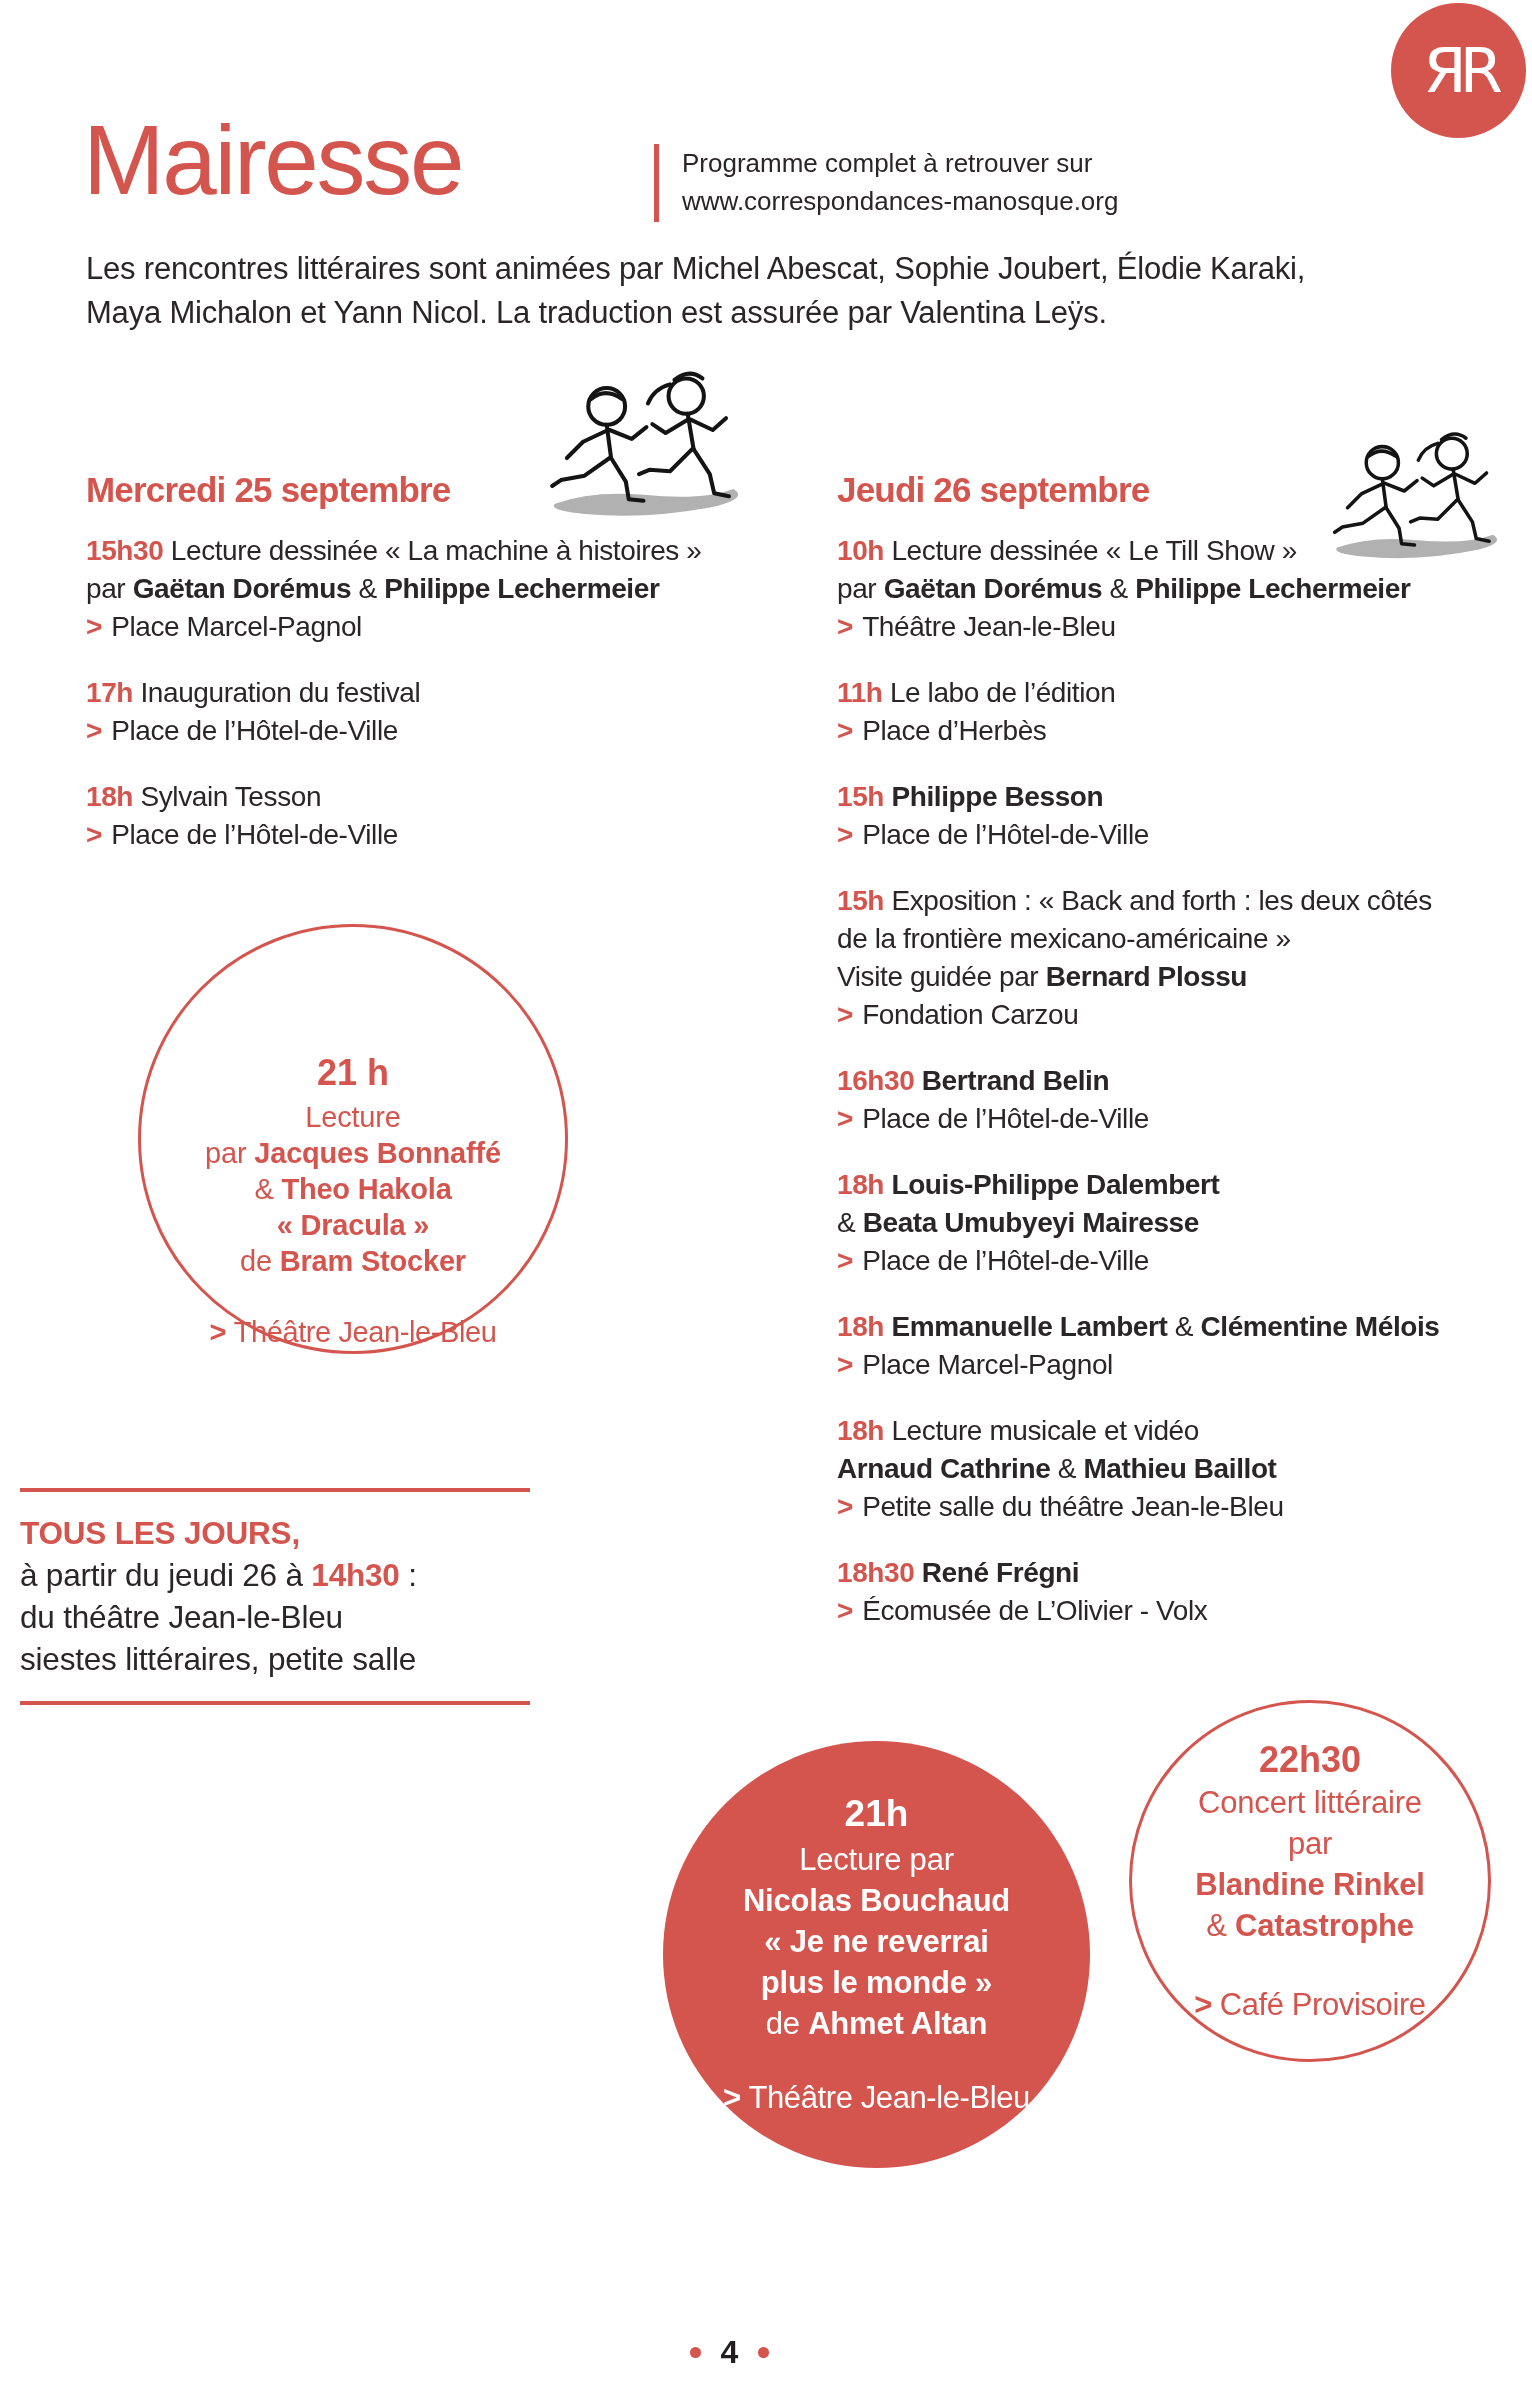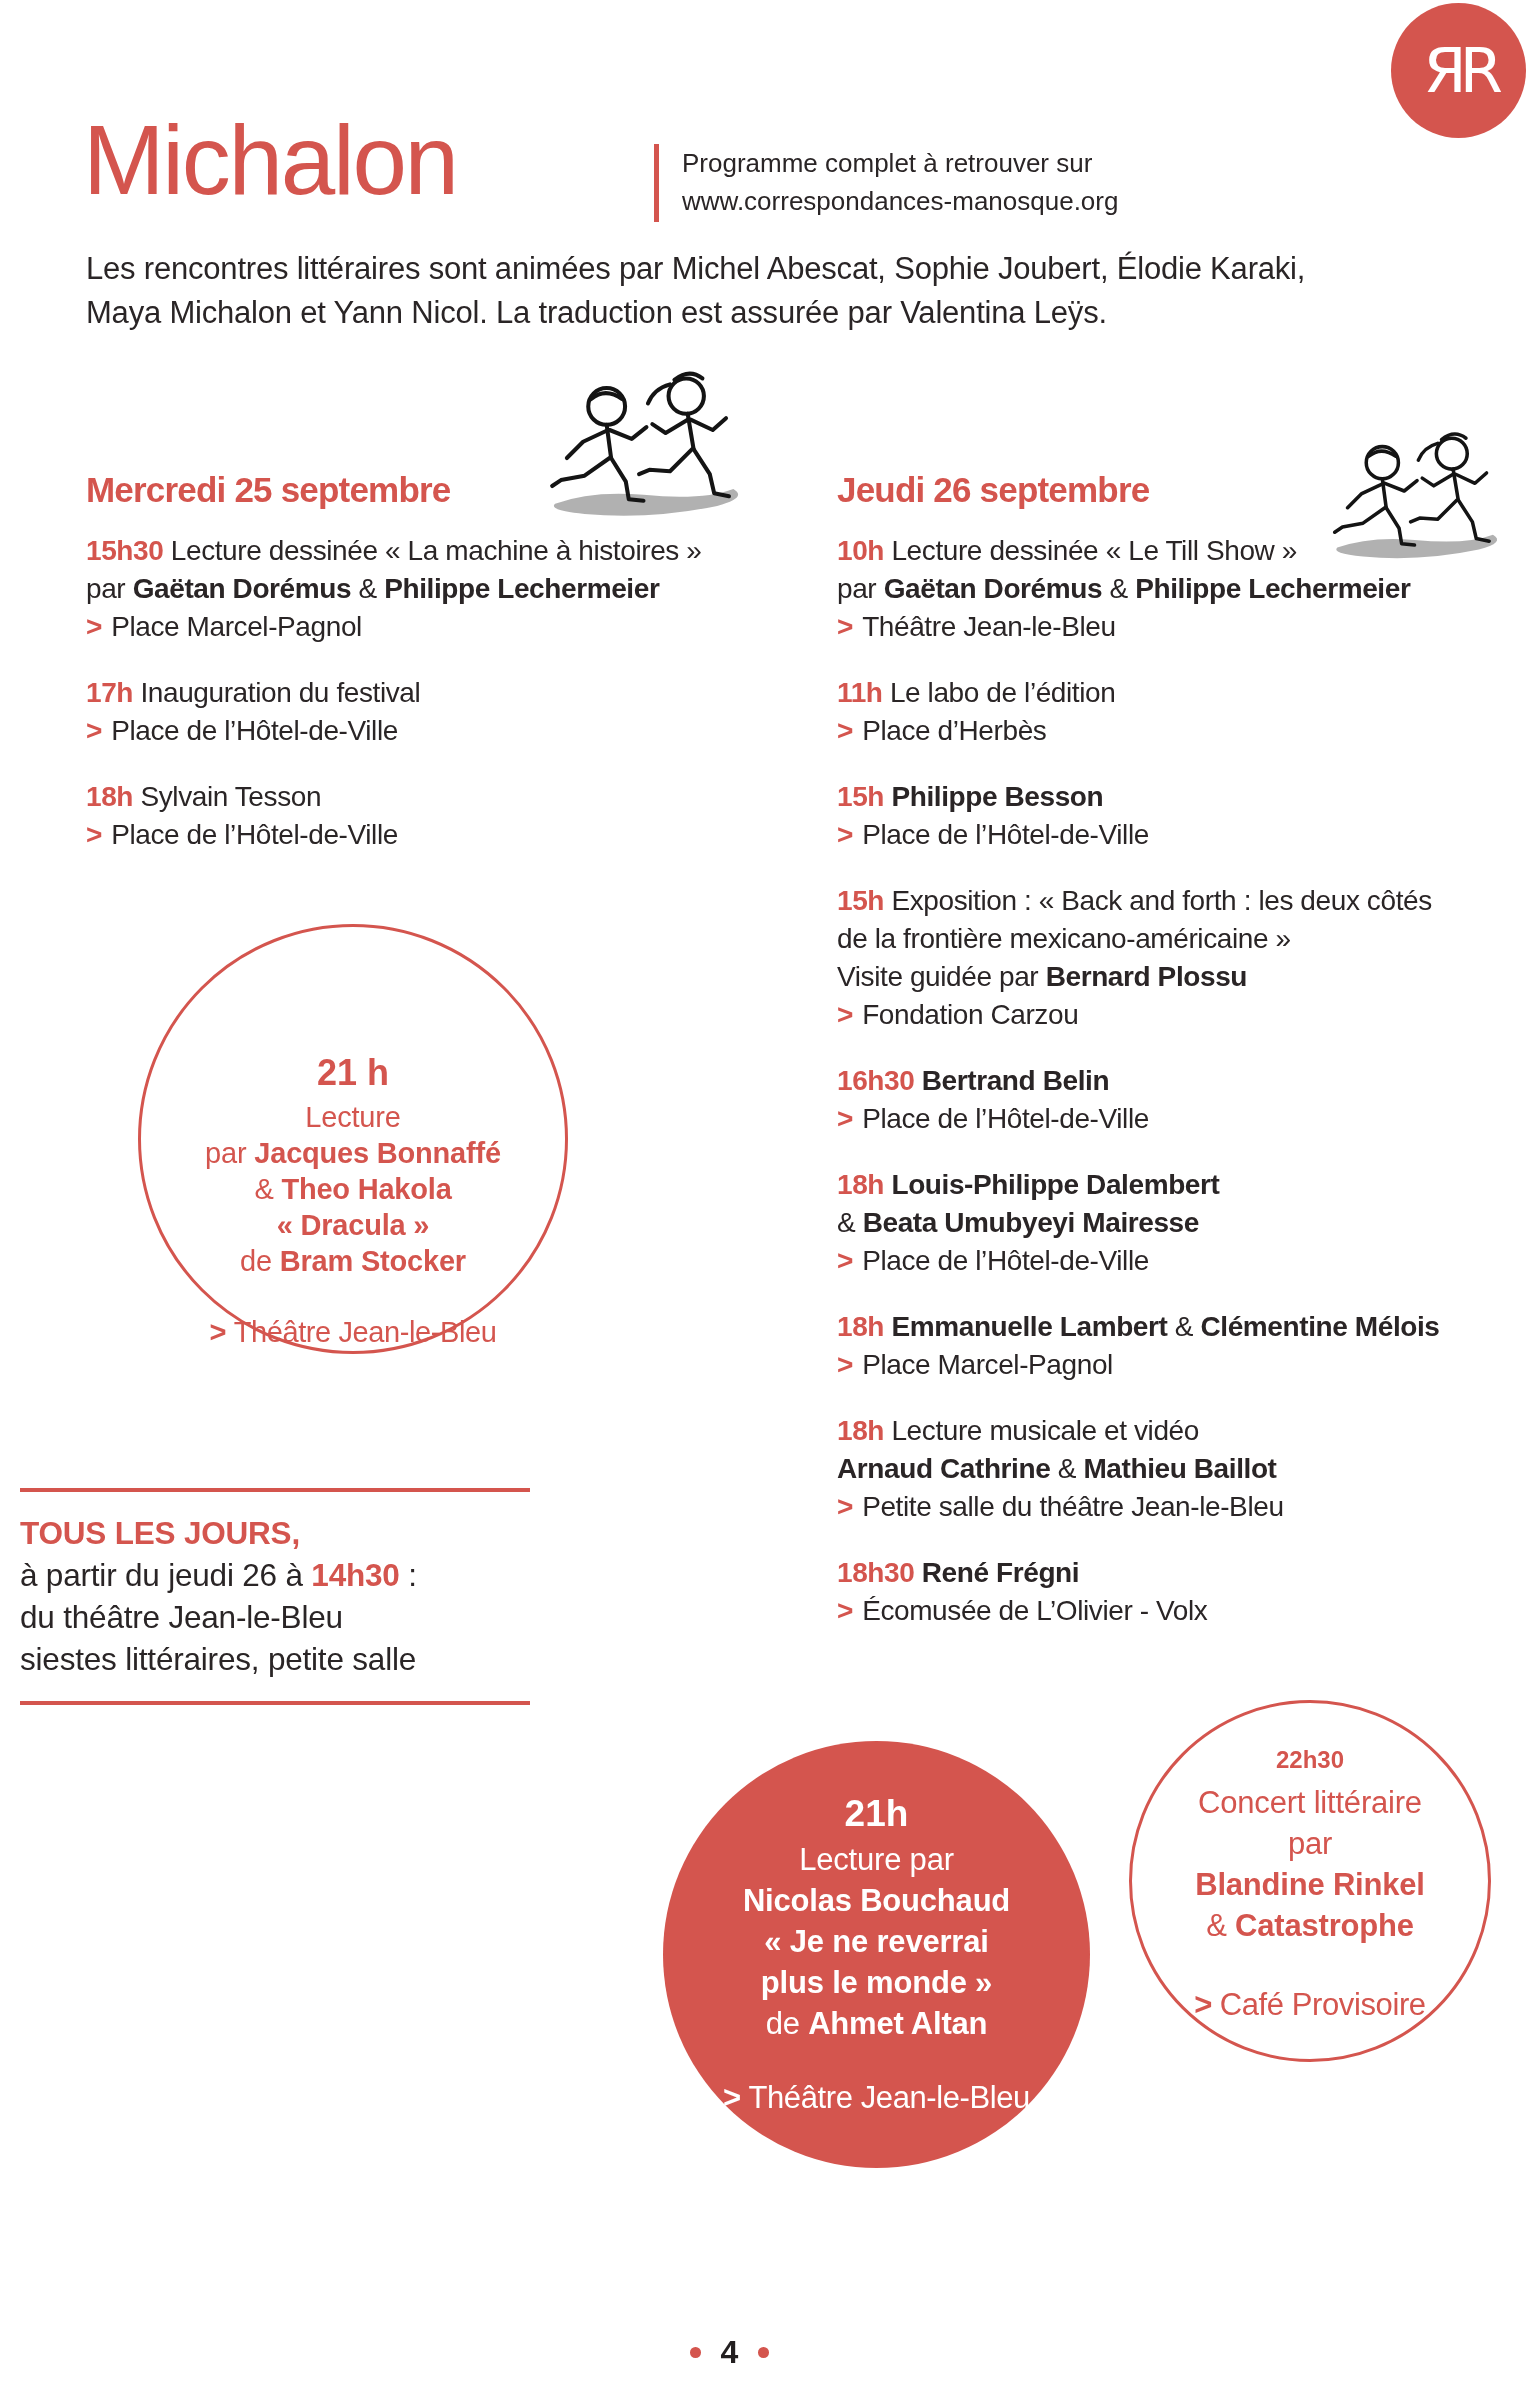--- a/index.html
+++ b/index.html
@@ -55,21 +55,21 @@
   #circle-dracula .circle-time{font-size:36px;line-height:41px;margin-bottom:6.1px;}
   #circle-dracula .loc{margin-top:34px;font-size:29px;}
 
   #circle-bouchaud{left:663px;top:1741px;width:427px;height:427px;}
   #circle-bouchaud .line{font-size:31px;line-height:41px;}
   #circle-bouchaud .circle-time{font-size:37px;line-height:43px;margin-bottom:4.6px;}
   #circle-bouchaud .loc{margin-top:35px;font-size:31px;}
 
   #circle-rinkel{left:1129px;top:1700px;width:362px;height:362px;border-width:3.1px;}
   #circle-rinkel .line{font-size:31px;line-height:41px;}
-  #circle-rinkel .circle-time{font-size:24px;line-height:41px;margin-bottom:2px;}
+  #circle-rinkel .circle-time{font-size:36px;line-height:41px;margin-bottom:2px;}
   #circle-rinkel .loc{margin-top:40px;font-size:31px;}
 
   
   #daily-note{position:absolute;left:20px;top:1488px;width:510px;}
   #daily-note .rule{height:3.8px;background:var(--accent);}
   #daily-note .rule-top{margin-bottom:20px;}
   #daily-note .rule-bottom{margin-top:21.5px;}
   #daily-note .line{font-size:31.5px;line-height:42px;letter-spacing:-0.2px;white-space:nowrap;}
 
   
@@ -101,21 +101,21 @@
           <path d="M210 74 L218 122"></path>
           <path d="M210 82 L180 100 L162 88"></path>
           <path d="M214 82 L244 96 L262 80"></path>
           <path d="M216 122 L186 152 L158 150 L144 156"></path>
           <path d="M218 122 L240 156 L246 182 L266 186"></path>
         </g>
       </g>
     </defs>
   </svg>
 
-  <div id="title">Michalon</div>
+  <div id="title">Mairesse</div>
   <div id="header-divider"></div>
   <div id="header-info">
     <div>Programme complet à retrouver sur</div>
     <div>www.correspondances-manosque.org</div>
   </div>
   <div id="logo">
     <svg viewBox="0 0 100 100" width="135" height="135">
       <circle cx="50" cy="50" r="50" fill="var(--accent)"></circle>
       <text x="51" y="66" text-anchor="middle" font-size="46" letter-spacing="-5" fill="#ffffff" font-family="DejaVu Sans, sans-serif">ЯR</text>
     </svg>

